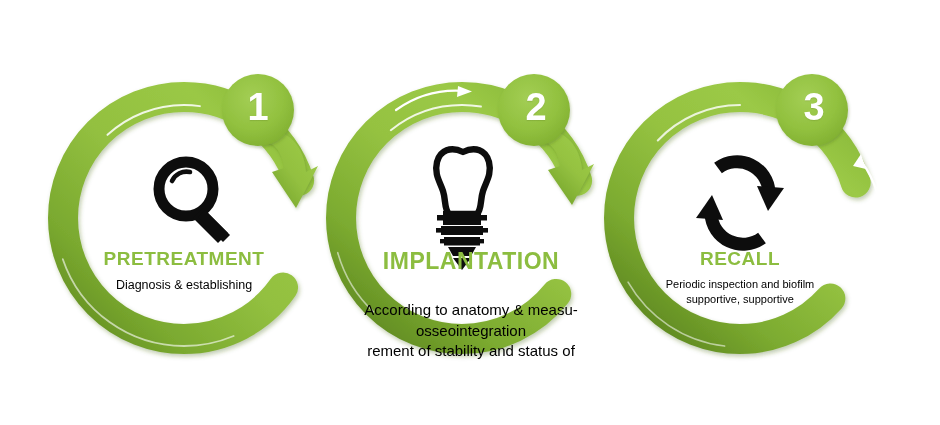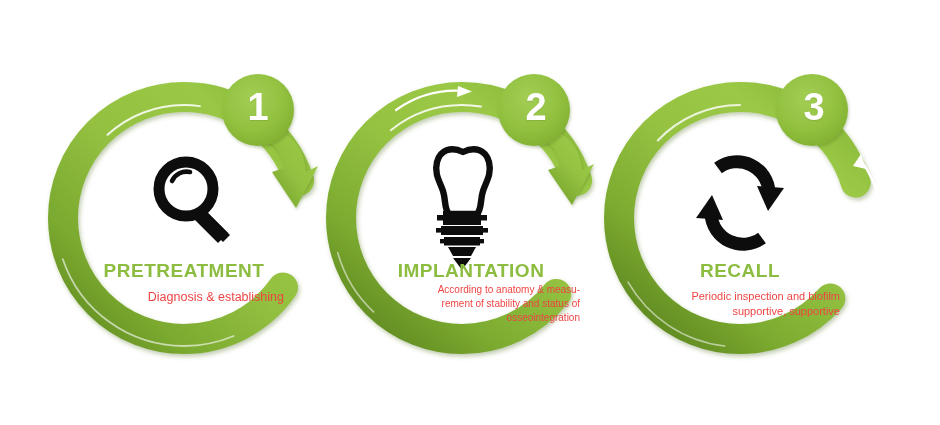--- a/index.html
+++ b/index.html
@@ -15,35 +15,33 @@
   .step-text{
     position:absolute;
     text-align:center;
     pointer-events:none;
   }
   .step-title{
     font-weight:bold;
     letter-spacing:.5px;
     color:#8cbd40;
     white-space:nowrap;
-    margin-top:12px;
   }
   .step-desc{
-    color:#ef4444;
+    color:#000000;
     line-height:1.38;
-    text-align:right;
   }
   
   #text-1{left:84px;top:248px;width:200px;}
   #text-1 .step-title{font-size:19px;}
   #text-1 .step-desc{font-size:12.5px;margin-top:7px;}
 
   #text-2{left:362px;top:248px;width:218px;}
-  #text-2 .step-title{font-size:19px;}
-  #text-2 .step-desc{font-size:10px;margin-top:1px;}
+  #text-2 .step-title{font-size:23px;}
+  #text-2 .step-desc{font-size:15px;margin-top:25px;}
 
   #text-3{left:640px;top:248px;width:200px;}
   #text-3 .step-title{font-size:19px;text-align:center;}
   #text-3 .step-desc{font-size:11px;margin-top:7px;}
 
   .badge-num{
     position:absolute;
     color:#ffffff;
     font-size:38px;
     font-weight:bold;
@@ -206,22 +204,22 @@
     <div class="step-title">PRETREATMENT</div>
     <div class="step-desc">
       <div>Diagnosis &amp; establishing</div>
     </div>
   </div>
 
   <div class="step-text" id="text-2">
     <div class="step-title">IMPLANTATION</div>
     <div class="step-desc">
       <div>According to anatomy &amp; measu-</div>
+      <div>osseointegration</div>
       <div>rement of stability and status of</div>
-      <div>osseointegration</div>
     </div>
   </div>
 
   <div class="step-text" id="text-3">
     <div class="step-title">RECALL</div>
     <div class="step-desc">
       <div>Periodic inspection and biofilm</div>
       <div>supportive, supportive</div>
     </div>
   </div>

